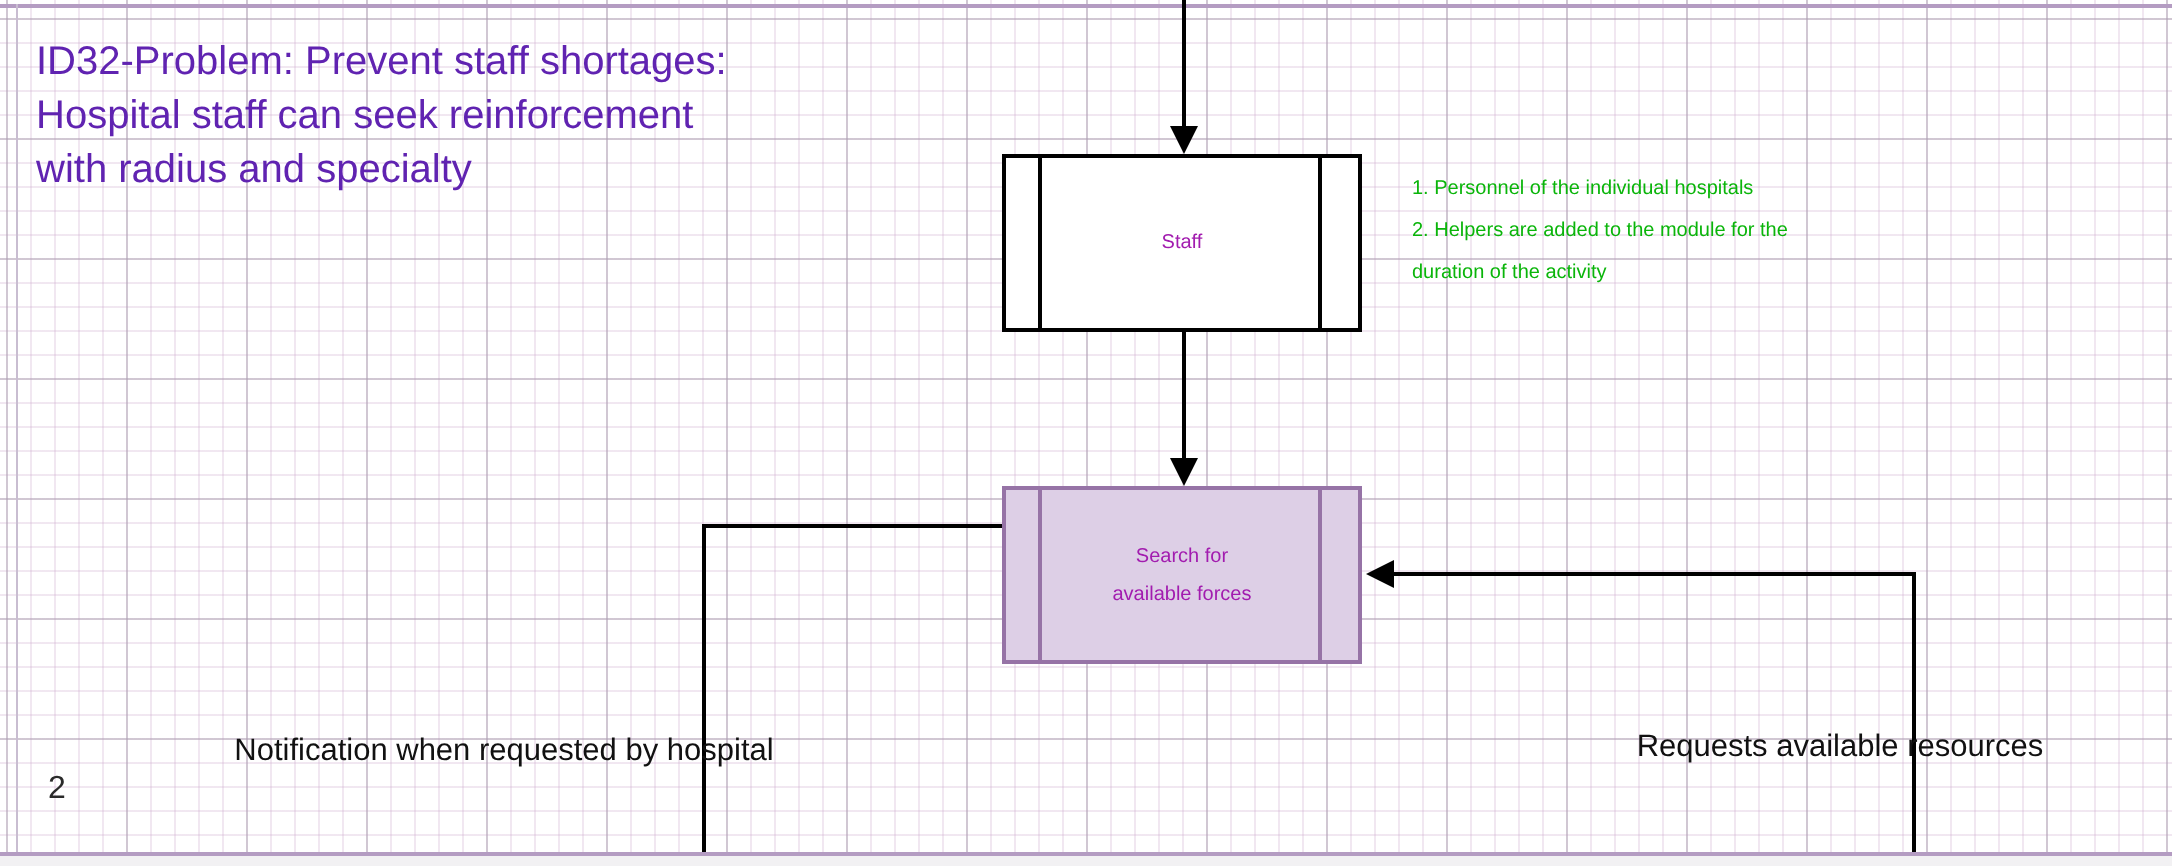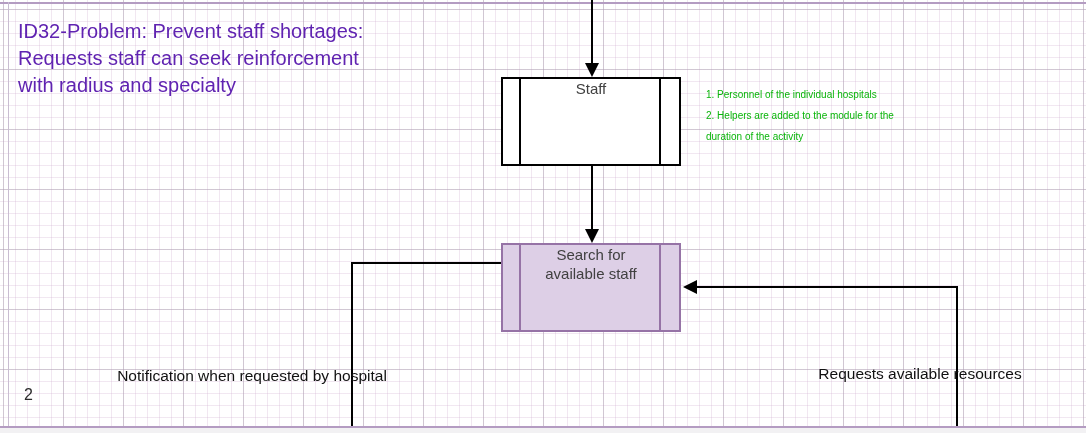--- a/index.html
+++ b/index.html
@@ -52,22 +52,22 @@
   }
   .page-number {
     position: absolute; left: 24px; top: 386px;
     color: #2a2a2a; font-size: 16px;
   }
 
   
   .node {
     position: absolute; width: 180px; height: 89px;
     box-sizing: border-box;
-    display: flex; align-items: flex-start; justify-content: center;
-    text-align: center; font-size: 15px; color: #404040;
+    display: flex; align-items: center; justify-content: center;
+    text-align: center; font-size: 10px; color: #a21caf;
     line-height: 19px; white-space: pre-line;
   }
   .node-staff {
     left: 501px; top: 77px;
     background: #ffffff; border: 2px solid #000000;
   }
   .node-staff .side-bar { border-left: 2px solid #000000; }
   .node-search {
     left: 501px; top: 243px;
     background: #ddcfe6; border: 2px solid #9673a6;
@@ -104,21 +104,21 @@
 </style>
 </head>
 <body>
 
 <div id="canvas">
 
   <div class="page-border-h page-border-top"></div>
   <div class="page-border-left"></div>
 
   <div class="title-text">ID32-Problem: Prevent staff shortages:
-Requests staff can seek reinforcement
+Hospital staff can seek reinforcement
 with radius and specialty</div>
 
   <div class="annotation-text">1. Personnel of the individual hospitals
 2. Helpers are added to the module for the
 duration of the activity</div>
 
   <div>
     <div class="seg" style="left:591px; top:0; width:2px; height:64px;"></div>
     <div class="arrow-down" style="left:585px; top:63px;"></div>
   </div>
@@ -131,21 +131,21 @@
 
   <div>
     <div class="seg" style="left:591px; top:166px; width:2px; height:64px;"></div>
     <div class="arrow-down" style="left:585px; top:229px;"></div>
   </div>
 
   <div class="node node-search">
     <div class="side-bar left"></div>
     <div class="side-bar right"></div>
     <span>Search for
-available staff</span>
+available forces</span>
   </div>
 
   <div>
     <div class="seg" style="left:352px; top:262px; width:149px; height:2px;"></div>
     <div class="seg" style="left:351px; top:262px; width:2px; height:171px;"></div>
   </div>
 
   <div>
     <div class="seg" style="left:956px; top:286px; width:2px; height:147px;"></div>
     <div class="seg" style="left:696px; top:286px; width:261px; height:2px;"></div>

